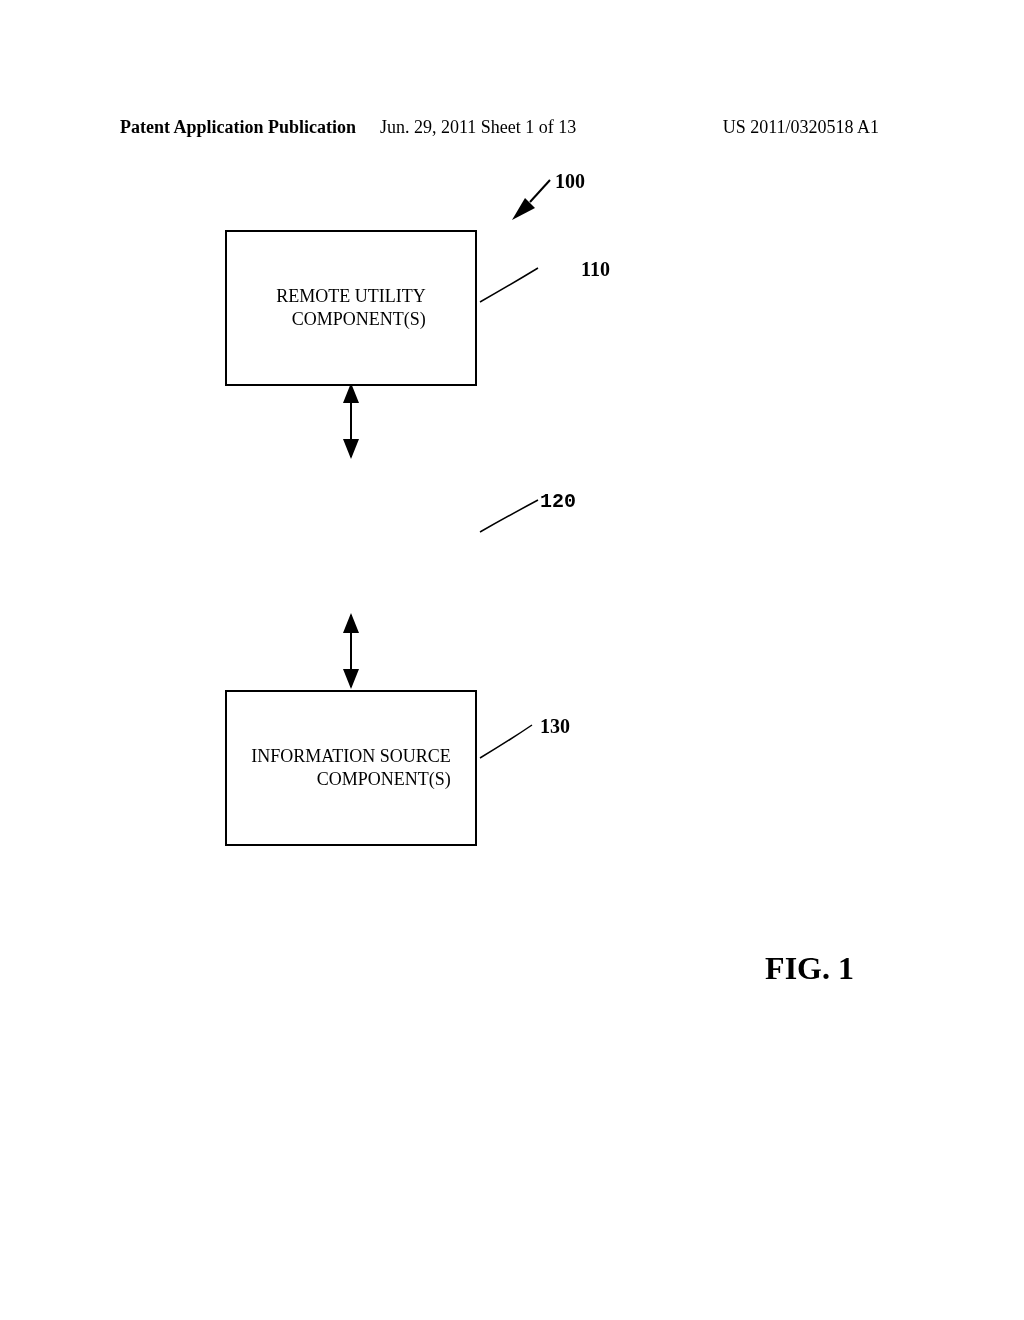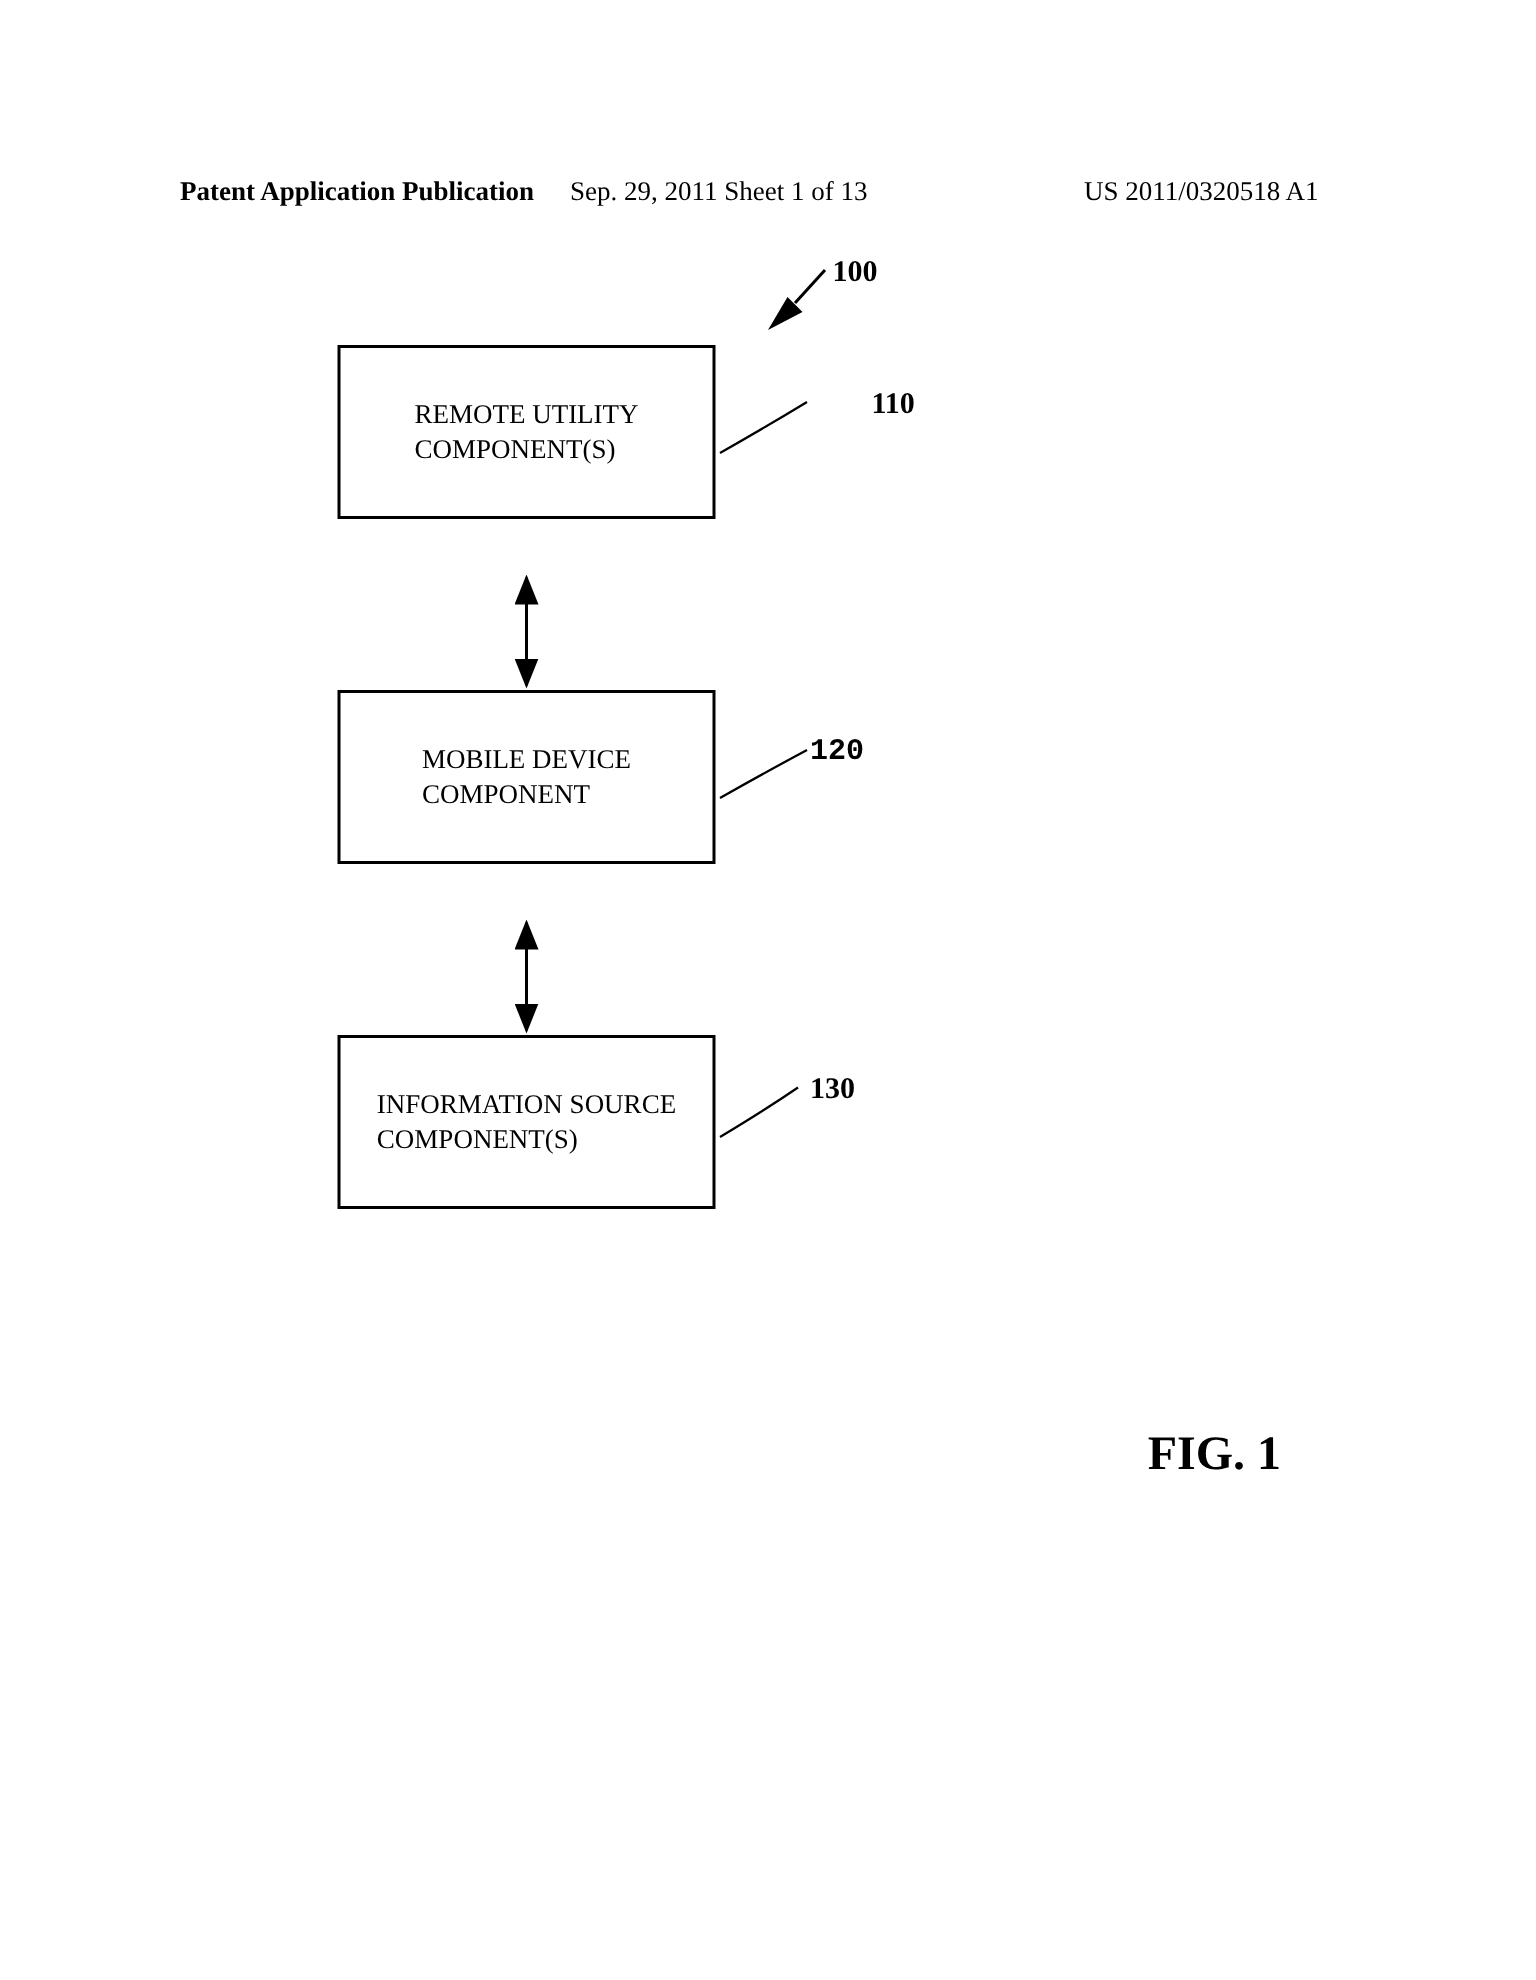--- a/index.html
+++ b/index.html
@@ -43,25 +43,25 @@
       width: 100%;
       height: 780px;
     }
     .box {
       position: absolute;
       border: 2px solid #000;
       background: white;
       display: flex;
       align-items: center;
       justify-content: center;
-      text-align: left;
+      text-align: right;
       font-size: 18px;
       line-height: 1.3;
       width: 252px;
-      height: 116px;
+      height: 156px;
     }
     .box-110 { top: 70px; left: 225px; }
     .box-120 { top: 300px; left: 225px; }
     .box-130 { top: 530px; left: 225px; }
 
     .label {
       position: absolute;
       font-weight: bold;
       font-size: 20px;
     }
@@ -76,21 +76,21 @@
       right: 170px;
       font-size: 32px;
       font-weight: bold;
     }
   </style>
 </head>
 <body>
 
 <div class="header">
   <span class="header-left">Patent Application Publication</span>
-  <span class="header-center">Sep. 29, 2011  Sheet 1 of 13</span>
+  <span class="header-center">Jun. 29, 2011  Sheet 1 of 13</span>
   <span class="header-right">US 2011/0320518 A1</span>
 </div>
 
 <div class="diagram">
   <svg width="1024" height="780" style="position:absolute;top:0;left:0">
     <defs>
       <marker id="arrowhead" markerWidth="10" markerHeight="8" refX="9" refY="4" orient="auto">
         <polygon points="0 0, 10 4, 0 8" fill="black"></polygon>
       </marker>
       <marker id="arrowhead-start" markerWidth="10" markerHeight="8" refX="1" refY="4" orient="auto">
@@ -111,24 +111,20 @@
 
     <line x1="351" y1="225" x2="351" y2="297" stroke="black" stroke-width="2" marker-start="url(#arrowhead-start)" marker-end="url(#arrowhead)"></line>
 
     <line x1="351" y1="455" x2="351" y2="527" stroke="black" stroke-width="2" marker-start="url(#arrowhead-start)" marker-end="url(#arrowhead)"></line>
   </svg>
 
   <div class="box box-110">
     <span style="white-space:pre-line">REMOTE UTILITY
 COMPONENT(S)</span>
   </div>
-  <div class="box box-120">
-    <span style="white-space:pre-line">MOBILE DEVICE
-COMPONENT</span>
-  </div>
   <div class="box box-130">
     <span style="white-space:pre-line">INFORMATION SOURCE
 COMPONENT(S)</span>
   </div>
 
   <div class="label label-100">100</div>
   <div class="label label-110">110</div>
   <div class="label label-120">120</div>
   <div class="label label-130">130</div>
 </div>

